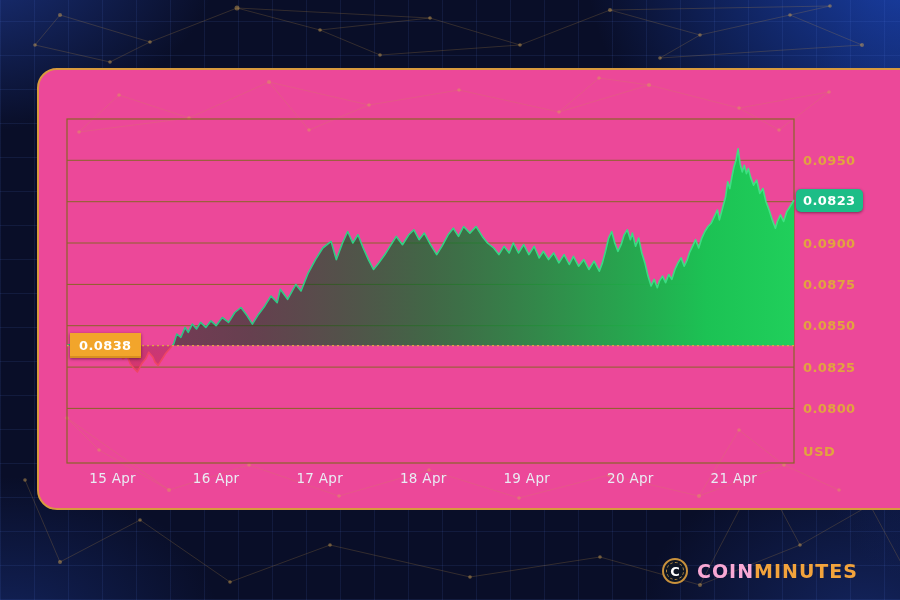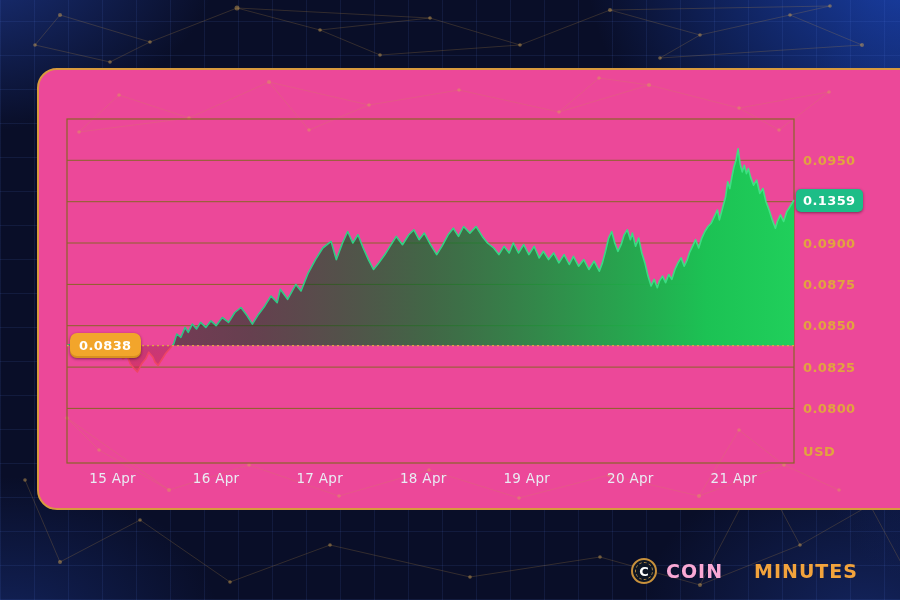--- a/index.html
+++ b/index.html
@@ -27,21 +27,21 @@
     background:#ec4899;overflow:hidden;
   }
   .panel-decor{position:absolute;left:0;top:0;width:828px;height:438px;pointer-events:none;}
   #chart-svg{position:absolute;left:0;top:0;}
   #chart-svg text{font-family:"DejaVu Sans","Liberation Sans",sans-serif;}
   .badge{
     position:absolute;color:#fff;font-weight:bold;font-size:13px;
     letter-spacing:0.4px;line-height:1;white-space:nowrap;
   }
   .badge-base{
-    background:#f2a52b;border-radius:7px;padding:6px 9px;
+    background:#f2a52b;border-radius:0;padding:6px 9px;
     box-shadow:0 1px 3px rgba(0,0,0,0.45), inset 0 -2px 0 rgba(140,80,0,0.25);
   }
   .badge-last{
     background:#1dbd87;border-radius:5px;padding:5px 7px;
     box-shadow:0 1px 3px rgba(0,0,0,0.45);
   }
   .logo{
     position:absolute;right:42px;bottom:16px;display:flex;align-items:center;gap:9px;
   }
   .coin-icon{
@@ -49,21 +49,21 @@
     border:2px solid #c8913c;display:flex;align-items:center;justify-content:center;
     position:relative;background:#0d1524;
   }
   .coin-icon::before{
     content:"";position:absolute;inset:2px;border-radius:50%;
     border:1px dashed rgba(210,160,75,0.85);
   }
   .coin-c{color:#fff;font-weight:bold;font-size:13px;line-height:1;}
   .logo-text{font-size:19px;font-weight:800;letter-spacing:1px;}
   .logo-coin{color:#f9a8d4;}
-  .logo-minutes{color:#f2a33c;margin-left:31px;}
+  .logo-minutes{color:#f2a33c;}
 </style>
 </head>
 <body>
 
 <div class="bg-grid"></div>
 <svg class="decor" id="page-decor" width="900" height="600">
     <line x1="60" y1="15" x2="150" y2="42" stroke="rgba(200,150,70,0.22)" stroke-width="1"></line>
     <line x1="150" y1="42" x2="237" y2="8" stroke="rgba(200,150,70,0.22)" stroke-width="1"></line>
     <line x1="237" y1="8" x2="320" y2="30" stroke="rgba(200,150,70,0.22)" stroke-width="1"></line>
     <line x1="320" y1="30" x2="430" y2="18" stroke="rgba(200,150,70,0.22)" stroke-width="1"></line>
@@ -230,21 +230,21 @@
       <text x="177.1" y="413" fill="#e9ecf4" font-size="13.5" font-weight="500" text-anchor="middle" letter-spacing="0.3">16 Apr</text>
       <text x="280.7" y="413" fill="#e9ecf4" font-size="13.5" font-weight="500" text-anchor="middle" letter-spacing="0.3">17 Apr</text>
       <text x="384.3" y="413" fill="#e9ecf4" font-size="13.5" font-weight="500" text-anchor="middle" letter-spacing="0.3">18 Apr</text>
       <text x="487.8" y="413" fill="#e9ecf4" font-size="13.5" font-weight="500" text-anchor="middle" letter-spacing="0.3">19 Apr</text>
       <text x="591.4" y="413" fill="#e9ecf4" font-size="13.5" font-weight="500" text-anchor="middle" letter-spacing="0.3">20 Apr</text>
       <text x="694.9" y="413" fill="#e9ecf4" font-size="13.5" font-weight="500" text-anchor="middle" letter-spacing="0.3">21 Apr</text>
       <text x="764" y="386" fill="#e2a33f" font-size="13" font-weight="700" letter-spacing="0.6">USD</text>
     </svg>
 
   <div class="badge badge-base" style="left: 31px; top: 263.077px; background: rgb(242, 165, 43);">0.0838</div>
-  <div class="badge badge-last" style="left: 757px; top: 118.538px; background: rgb(29, 189, 135);">0.1359</div>
+  <div class="badge badge-last" style="left: 757px; top: 118.538px; background: rgb(29, 189, 135);">0.0823</div>
 </div>
 
 <div class="logo">
   <div class="coin-icon">
     <span class="coin-c">C</span>
   </div>
   <div class="logo-text"><span class="logo-coin">COIN</span><span class="logo-minutes">MINUTES</span></div>
 </div>
 
 </body></html>

